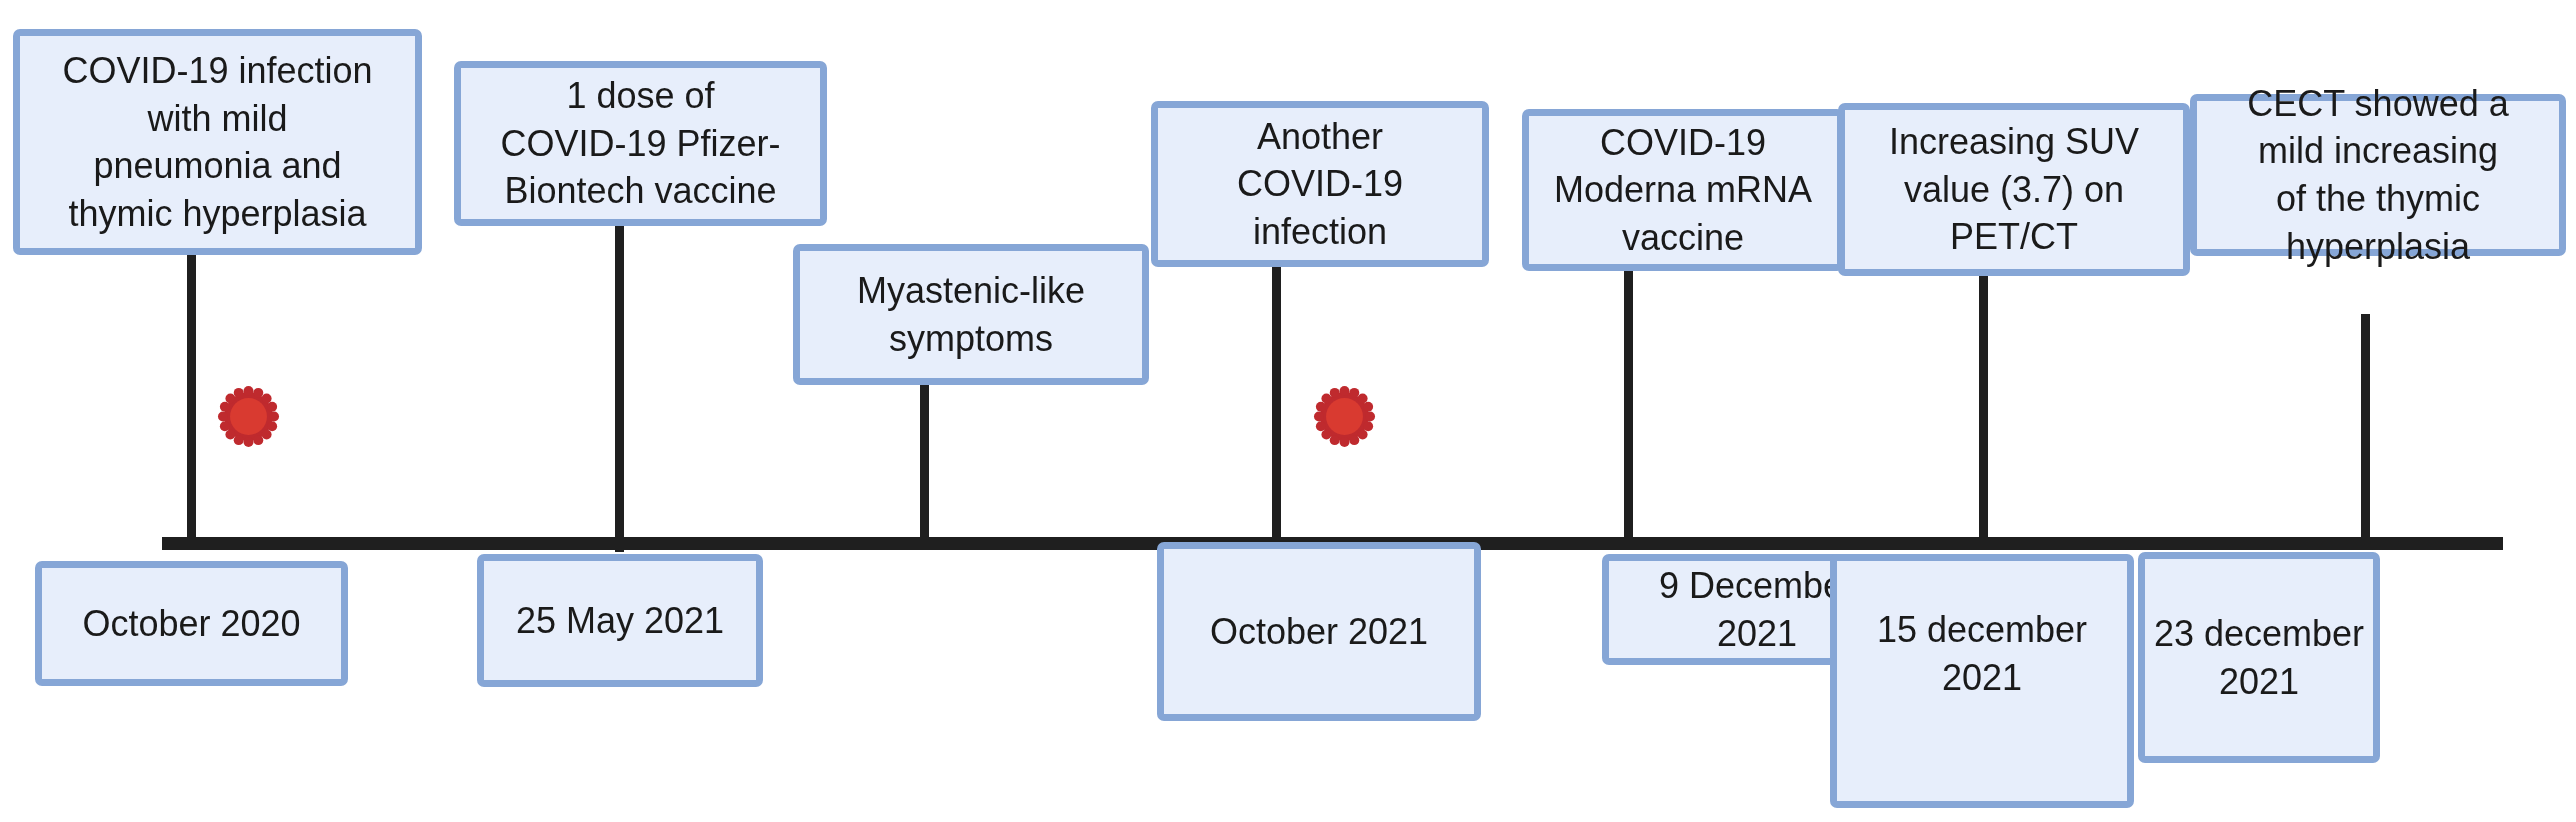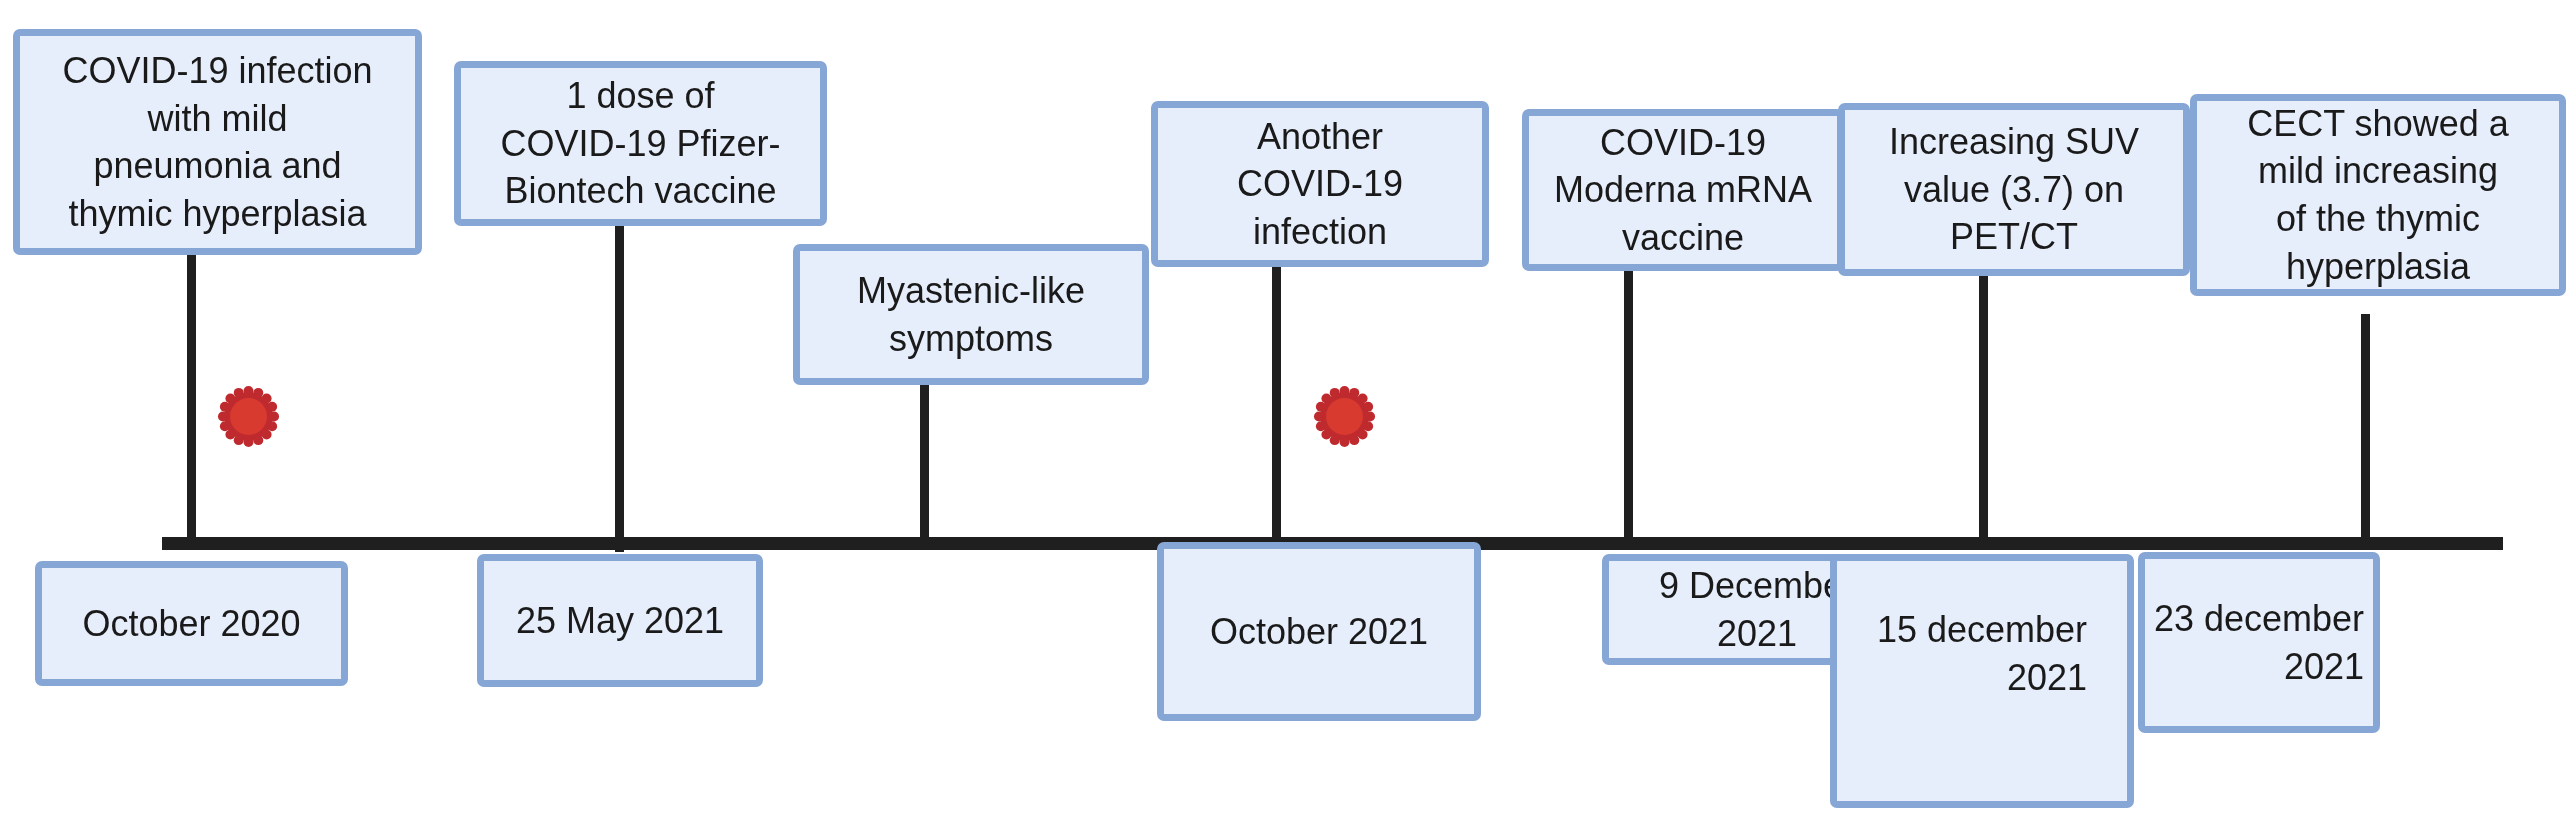--- a/index.html
+++ b/index.html
@@ -54,29 +54,29 @@
     height: 71px;
     z-index: 3;
   }
   
   #ev0 { left: 13px;   top: 17.3px;  width: 409px; height: 226px; z-index: 4; }
   #ev1 { left: 454px;  top: 49px;  width: 373px; height: 165px; z-index: 4; }
   #ev2 { left: 793px;  top: 232px; width: 356px; height: 141px; z-index: 4; }
   #ev3 { left: 1151px; top: 89px; width: 338px; height: 166px; z-index: 4; }
   #ev4 { left: 1522px; top: 97px; width: 322px; height: 162px; z-index: 4; overflow: hidden; }
   #ev5 { left: 1838px; top: 91px; width: 352px; height: 173px; z-index: 5; }
-  #ev6 { left: 2190px; top: 82px;  width: 376px; height: 202px; z-index: 6; }
+  #ev6 { left: 2190px; top: 82px;  width: 376px; height: 162px; z-index: 6; }
   
   #dt0 { left: 35px;   top: 549px; width: 313px; height: 125px; z-index: 4; }
   #dt1 { left: 477px;  top: 542px; width: 286px; height: 133px; z-index: 4; }
   #dt2 { left: 1157px; top: 530px; width: 324px; height: 179px; z-index: 4; }
   #dt3 { left: 1602px; top: 542px; width: 310px; height: 111px; z-index: 4; }
   #dt4 { left: 1830px; top: 542px; width: 304px; height: 254px; z-index: 5;
-         align-items: flex-start; padding-top: 45px; text-align: right; }
-  #dt5 { left: 2138px; top: 540px; width: 242px; height: 181px; z-index: 6; text-align: right; }
+         align-items: flex-start; padding-top: 45px; }
+  #dt5 { left: 2138px; top: 540px; width: 242px; height: 211px; z-index: 6; }
   
   #cn0 { left: 187px;  top: 242px; height: 291px; }
   #cn1 { left: 615px;  top: 213px; height: 327px; z-index: 1; }
   #cn2 { left: 920px; top: 354px; height: 179px; }
   #cn3 { left: 1272px; top: 253px; height: 278px; }
   #cn4 { left: 1624px; top: 257px; height: 276px; }
   #cn5 { left: 1979px; top: 262px; height: 271px; }
   #cn6 { left: 2361px; top: 302px; height: 231px; }
   
   #virus0 { left: 213px;  top: 369px; }

